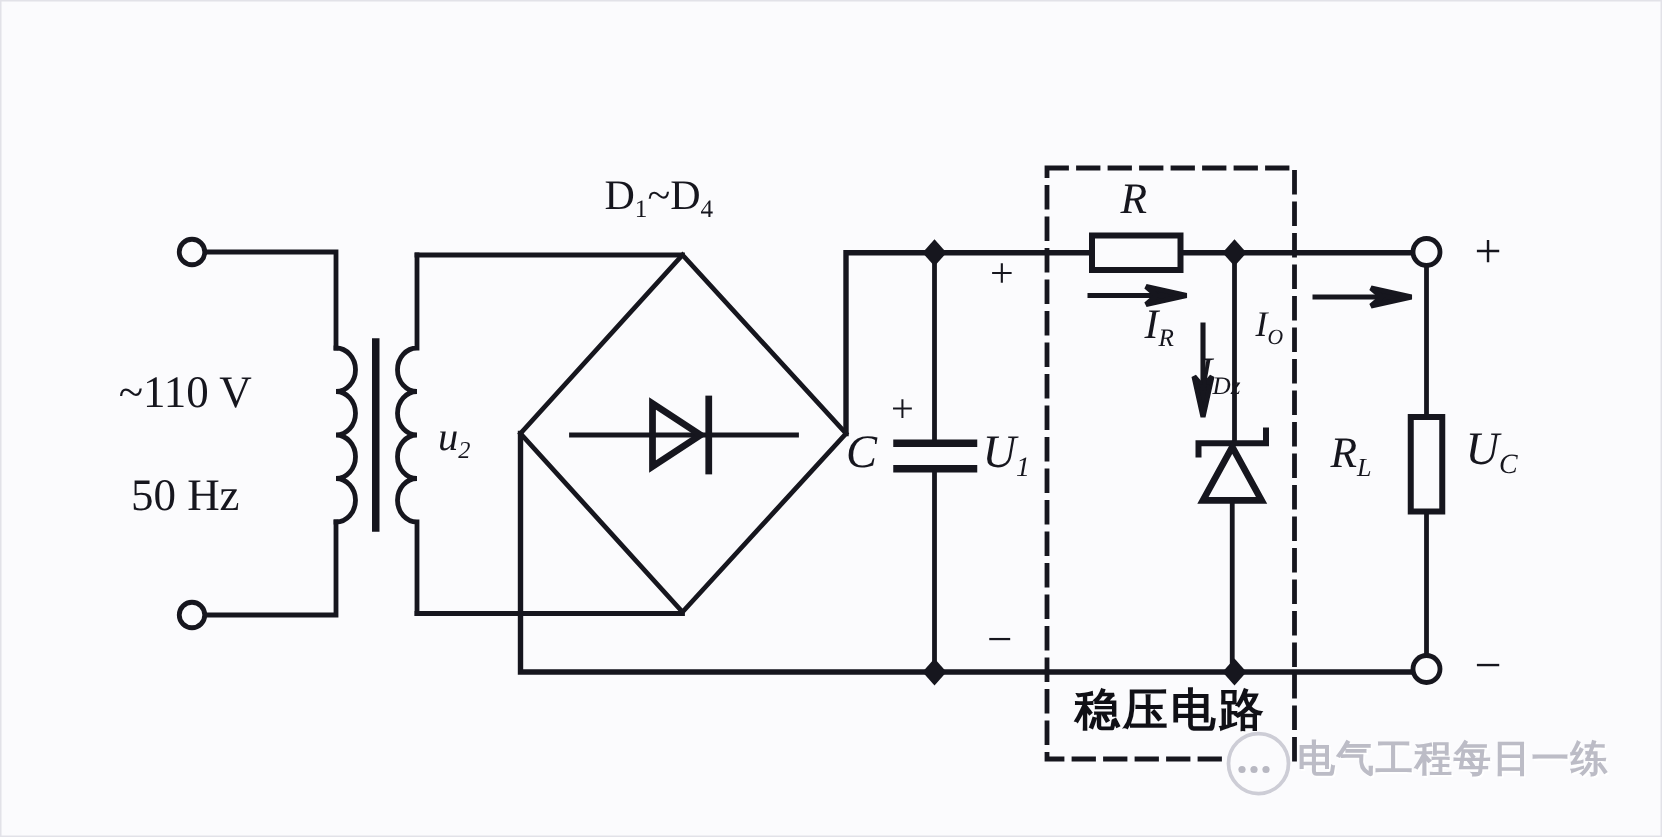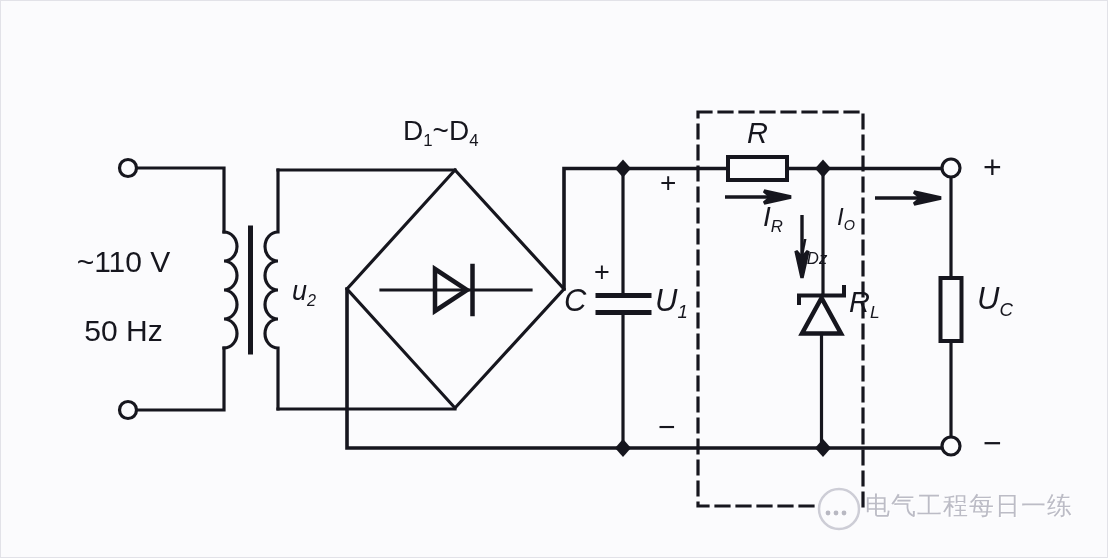--- a/index.html
+++ b/index.html
@@ -5,32 +5,32 @@
   html,body{margin:0;padding:0;background:#ffffff;}
   #stage{
     position:relative;width:1108px;height:558px;
     background:#fbfbfd;overflow:hidden;
     border:1px solid #e2e2e8;box-sizing:border-box;
     font-family:"DejaVu Serif","Liberation Serif",serif;
   }
   #circuit-svg{position:absolute;left:0;top:0;}
   .lbl{
     position:absolute;white-space:nowrap;line-height:1;
-    color:#16161e;font-family:Liberation Sans, sans-serif;
+    color:#16161e;font-family:Liberation Serif, serif;
   }
   .var{font-style:italic;}
   .lbl sub{font-size:60%;line-height:0;vertical-align:-0.35em;}
   .center{text-align:center;}
   .cjk-title{
     font-family:"DejaVu Sans","Liberation Sans",sans-serif;
     font-weight:bold;color:#101016;letter-spacing:2px;
   }
   .watermark-text{
     font-family:"DejaVu Sans","Liberation Sans",sans-serif;
-    font-weight:normal;color:#bcbcc6;letter-spacing:1px;
+    font-weight:bold;color:#bcbcc6;letter-spacing:1px;
     text-shadow:1px 1px 0 #ffffff;
   }
 </style>
 </head>
 <body>
 
 <div id="stage">
 
   <svg id="circuit-svg" width="1108" height="558" viewBox="0 0 1108 558">
 
@@ -133,28 +133,29 @@
   </div>
 
   <div class="lbl var" style="left:752px;top:234px;font-size:28px;margin-left:46px;">
     <span>I</span><sub>Dz</sub>
   </div>
 
   <div class="lbl var" style="left:836px;top:204px;font-size:24px;">
     <span>I</span><sub>O</sub>
   </div>
 
-  <div class="lbl var" style="left:848px;top:287px;font-size:29px;">
+  <div class="lbl var" style="left:886px;top:287px;font-size:29px;">
     <span>R</span><sub>L</sub>
   </div>
 
   <div class="lbl var" style="left:976px;top:282px;font-size:31px;">
     <span>U</span><sub>C</sub>
   </div>
 
   <div class="lbl" style="left:982px;top:150px;font-size:32px;">+</div>
 
   <div class="lbl" style="left:982px;top:426px;font-size:32px;">−</div>
 
+  <div class="lbl cjk-title center" style="left:697px;top:458px;width:165px;font-size:30px;">稳压电路</div>
 
   <div class="lbl watermark-text" style="left:864px;top:492px;font-size:25px;">电气工程每日一练</div>
 
 </div>
 
 </body></html>

